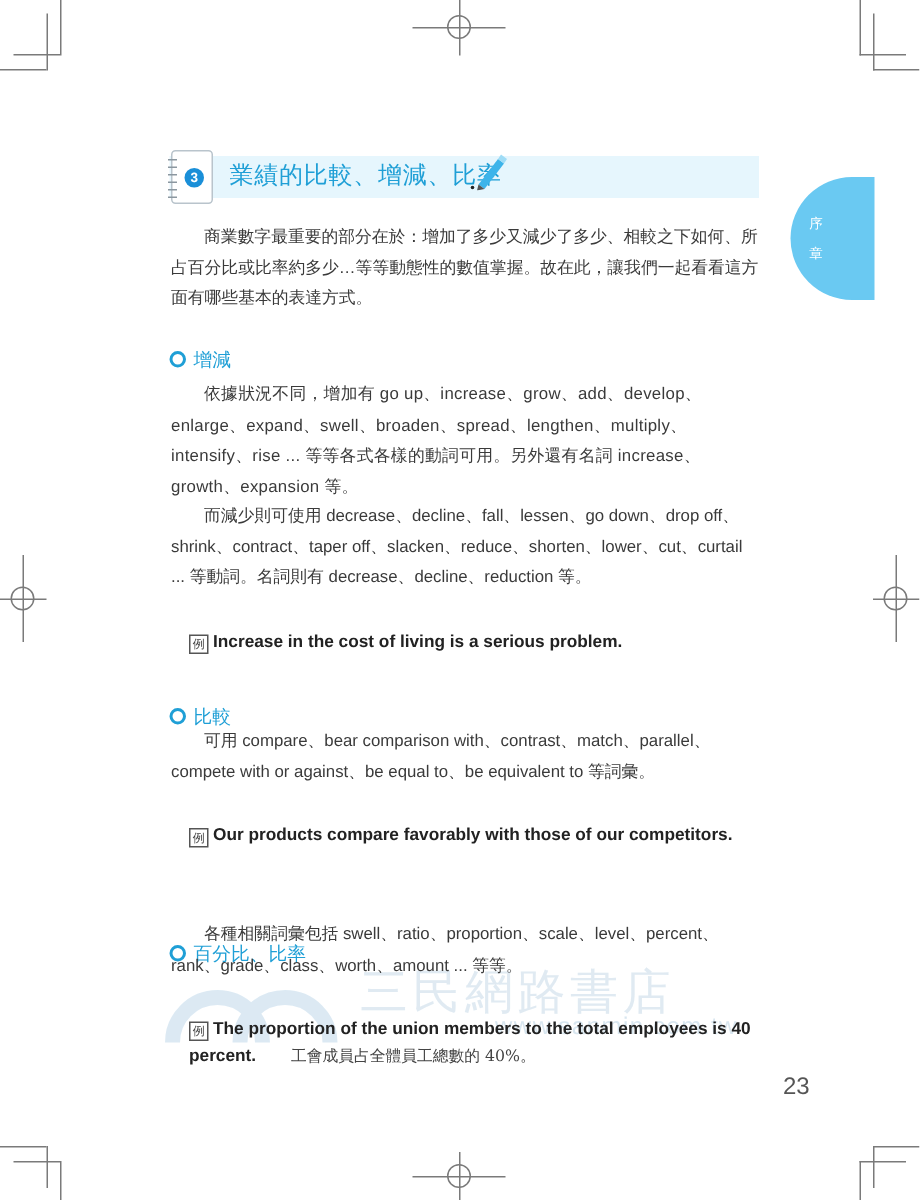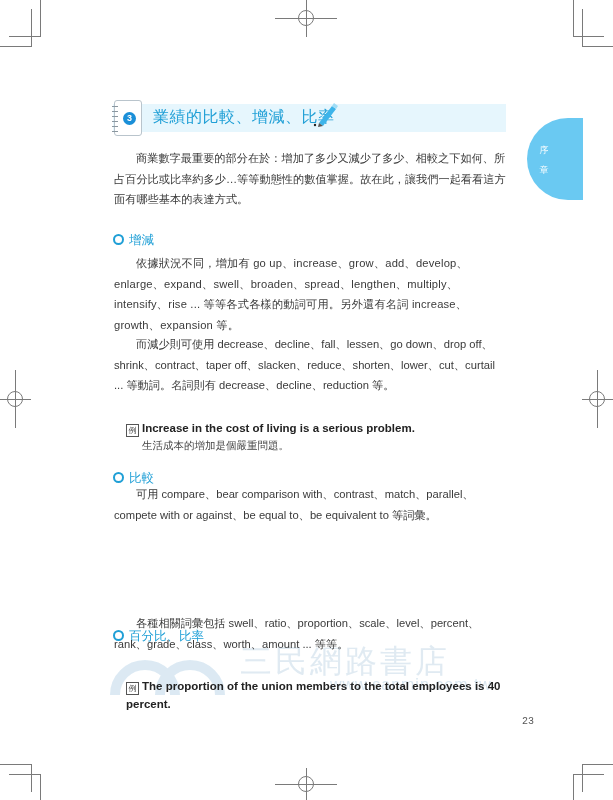--- a/index.html
+++ b/index.html
@@ -44,22 +44,22 @@
                color: #444; font-family: "DejaVu Serif", serif; }
     .ex-tr { font-family: "DejaVu Serif", "Liberation Serif", serif; font-size: 10.5px; color: #444; line-height: 17px;
              padding-left: 16px; font-weight: normal; }
 
     .watermark { position: absolute; left: 240px; top: 640px; color: #d6e4ee; font-size: 32px; letter-spacing: 3px;
                  font-family: "DejaVu Serif", serif; opacity: 0.75; }
     .watermark-url { position: absolute; left: 330px; top: 676px; color: #cfe0ec; font-size: 16px; letter-spacing: 1px;
                      opacity: 0.8; font-family: "Liberation Sans", sans-serif; }
     .watermark-logo { position: absolute; left: 110px; top: 640px; width: 120px; height: 60px; opacity: 0.35; }
 
-    .page-num { position: absolute; left: 522px; top: 716px; font-size: 10px; color: #555;
-                font-family: Liberation Mono, monospace; }
+    .page-num { position: absolute; left: 522px; top: 716px; font-size: 16px; color: #555;
+                font-family: Liberation Sans, sans-serif; }
   </style>
 </head>
 <body>
 
 <div>
   <div class="crop" style="left:0;top:46px;width:31px;height:1px;"></div>
   <div class="crop" style="left:9px;top:36px;width:31px;height:1px;"></div>
   <div class="crop" style="left:31px;top:9px;width:1px;height:38px;"></div>
   <div class="crop" style="left:40px;top:0;width:1px;height:37px;"></div>
 </div>
@@ -129,38 +129,39 @@
 
 <div class="p indent" style="top:148px;">商業數字最重要的部分在於：增加了多少又減少了多少、相較之下如何、所占百分比或比率約多少…等等動態性的數值掌握。故在此，讓我們一起看看這方面有哪些基本的表達方式。</div>
 
 <div class="sub" style="top:231px;">
   <span class="circle"></span><span>增減</span>
 </div>
 <div class="p indent" style="top:253px; letter-spacing:0.2px;">依據狀況不同，增加有 go up、increase、grow、add、develop、enlarge、expand、swell、broaden、spread、lengthen、multiply、intensify、rise ... 等等各式各樣的動詞可用。另外還有名詞 increase、growth、expansion 等。</div>
 <div class="p indent" style="top:334px;">而減少則可使用 decrease、decline、fall、lessen、go down、drop off、shrink、contract、taper off、slacken、reduce、shorten、lower、cut、curtail ... 等動詞。名詞則有 decrease、decline、reduction 等。</div>
 <div class="ex" style="top:403px;">
   <div class="ex-line"><span class="ex-mark">例</span><span>Increase in the cost of living is a serious problem.</span></div>
-  <div class="ex-tr">生活成本的增加是個嚴重問題。</div>
 </div>
 
 <div class="sub" style="top:461px;margin-top:8px;">
   <span class="circle"></span><span>比較</span>
 </div>
 <div class="p indent" style="top:484px;">可用 compare、bear comparison with、contrast、match、parallel、compete with or against、be equal to、be equivalent to 等詞彙。</div>
 <div class="ex" style="top:532px;">
+  <div class="ex-line"><span class="ex-mark">例</span><span>Our products compare favorably with those of our competitors.</span></div>
 </div>
 
 <svg class="watermark-logo" viewBox="0 0 120 60">
   <path d="M5,55 A30,30 0 0,1 65,55" fill="none" stroke="#9cc3df" stroke-width="10"></path>
   <path d="M50,55 A30,30 0 0,1 110,55" fill="none" stroke="#9cc3df" stroke-width="10"></path>
 </svg>
 <div class="watermark">三民網路書店</div>
 <div class="watermark-url">www.sanmin.com.tw</div>
 
 <div class="sub" style="top:591px;margin-top:36px;">
   <span class="circle"></span><span>百分比、比率</span>
 </div>
 <div class="p indent" style="top:613px;">各種相關詞彙包括 swell、ratio、proportion、scale、level、percent、rank、grade、class、worth、amount ... 等等。</div>
 <div class="ex" style="top:661px;">
   <div class="ex-line"><span class="ex-mark">例</span><span>The proportion of the union members to the total employees is 40 percent.</span></div>
+  <div class="ex-tr" style="margin-top:-17px; padding-left:68px;">工會成員占全體員工總數的 40%。</div>
 </div>
 
 <div class="page-num">23</div>
 
 </body></html>

